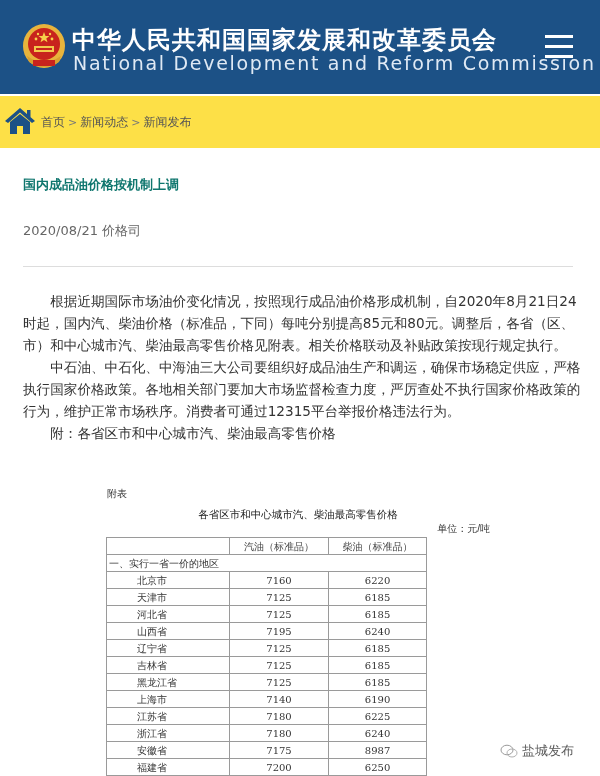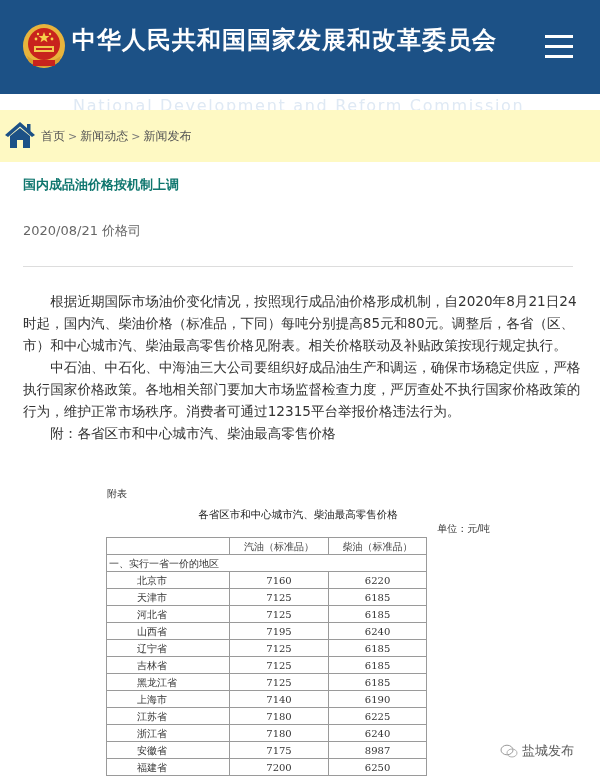--- a/index.html
+++ b/index.html
@@ -2,25 +2,25 @@
 <html><head>
   <meta charset="utf-8">
   <style>
     * { box-sizing: border-box; margin: 0; padding: 0; }
     html, body { width: 600px; height: 776px; overflow: hidden; background: #ffffff; }
     body { font-family: "DejaVu Sans", "Liberation Sans", sans-serif; color: #333; position: relative; }
 
     .topbar { position: absolute; left: 0; top: 0; width: 600px; height: 94px; background: #1c5186; }
     .emblem { position: absolute; left: 21px; top: 22px; width: 46px; height: 50px; }
     .site-title-cn { position: absolute; left: 72px; top: 25px; font-size: 24px; font-weight: bold; color: #ffffff; letter-spacing: 1px; white-space: nowrap; line-height: 30px; }
-    .site-title-en { position: absolute; left: 73px; top: 54px; font-size: 16px; color: #dfe9f4; letter-spacing: 1.7px; white-space: nowrap; line-height: 18px; margin-top: 43px; }
+    .site-title-en { position: absolute; left: 73px; top: 54px; font-size: 19px; color: #dfe9f4; letter-spacing: 1.7px; white-space: nowrap; line-height: 18px; }
     .menu-btn { position: absolute; left: 543px; top: 34px; width: 32px; height: 26px; cursor: pointer; }
     .menu-btn span { position: absolute; left: 2px; width: 28px; height: 3px; background: #ffffff; }
 
-    .breadcrumb-bar { position: absolute; left: 0; top: 110px; width: 600px; height: 52px; background: #fef9c3; }
+    .breadcrumb-bar { position: absolute; left: 0; top: 96px; width: 600px; height: 52px; background: #fde047; }
     .home-icon { position: absolute; left: 5px; top: 11px; width: 30px; height: 28px; cursor: pointer; }
     .breadcrumb { position: absolute; left: 41px; top: 17px; font-size: 12px; color: #555; white-space: nowrap; line-height: 18px; }
     .breadcrumb a { color: #555; text-decoration: none; }
     .breadcrumb .sep { color: #777; margin: 0 3px; font-size: 11px; }
 
     .article-title { position: absolute; left: 23px; top: 176px; font-size: 13px; font-weight: bold; color: #0f766e; line-height: 18px; }
     .meta { position: absolute; left: 23px; top: 222px; font-size: 13px; color: #666; line-height: 18px; white-space: nowrap; }
     .divider { position: absolute; left: 23px; top: 266px; width: 550px; height: 1px; background: #dddddd; }
 
     .body-text { position: absolute; left: 23px; top: 290px; width: 560px; font-size: 13.6px; color: #333; line-height: 22px; }

